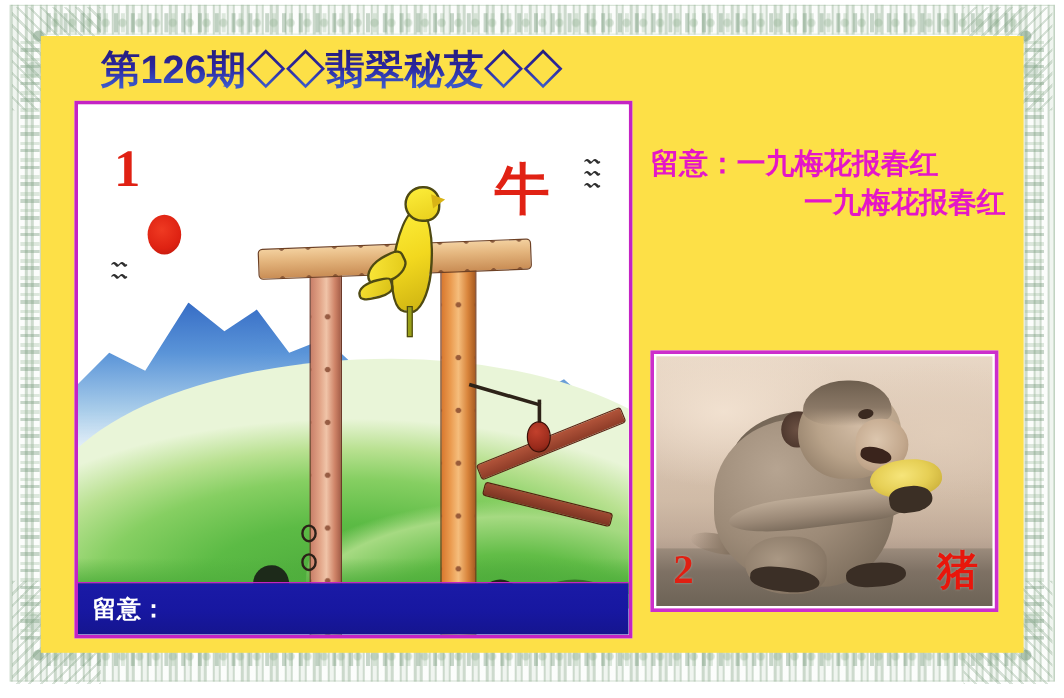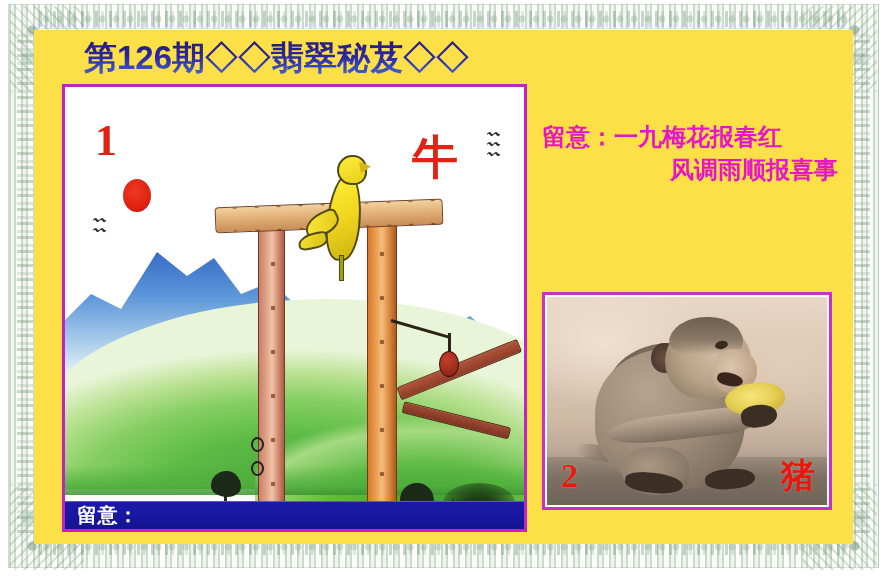--- a/index.html
+++ b/index.html
@@ -325,21 +325,21 @@
     background:
       linear-gradient(2deg, transparent 60%, #1d3d15 61%),
       repeating-linear-gradient(80deg, #17340f 0 2px, transparent 2px 7px);
     clip-path: polygon(0 100%, 6% 44%, 13% 100%, 20% 30%, 28% 100%, 36% 38%, 44% 100%, 52% 26%, 60% 100%, 70% 42%, 80% 100%, 90% 48%, 100% 100%);
   }
 
   
   .caption-bar {
     position: absolute;
     left: 0; right: 0; bottom: 0;
-    height: 28px;
+    height: 44px;
     background: linear-gradient(180deg, #1a1aa6 0%, #1717a0 55%, #15158f 100%);
     display: flex; align-items: center;
     padding-left: 12px;
     border-top: 1px solid #c423c4;
   }
   .caption-label {
     color: #ffffff; font-size: 20px; font-weight: bold;
     letter-spacing: .5px; margin-right: 14px;
   }
   .caption-text {
@@ -568,21 +568,21 @@
         <div class="grass-tufts"></div>
 
         <div class="caption-bar">
           <span class="caption-label">留意：</span>
         </div>
       </div>
     </div>
 
     <div class="note">
       <span class="l1">留意：一九梅花报春红</span>
-      <span class="l2">风调雨顺报喜事</span>
+      <span class="l2">一九梅花报春红</span>
     </div>
 
     <div class="photo-panel">
       <div class="photo">
         <div class="photo-blur-bg"></div>
         <div class="photo-ground"></div>
         <div class="mk-tail"></div>
         <div class="mk-back"></div>
         <div class="mk-body"></div>
         <div class="mk-leg"></div>

